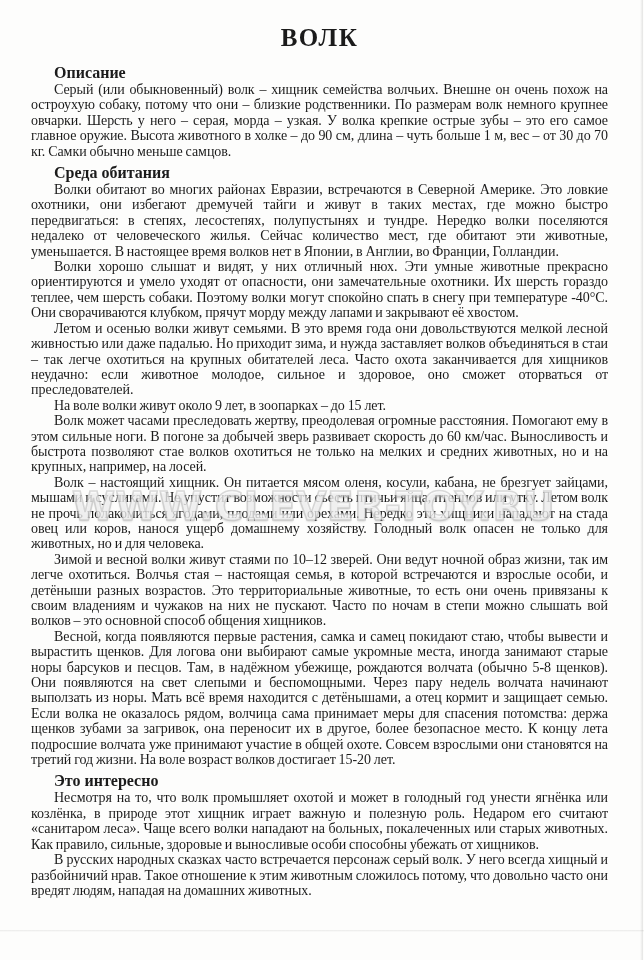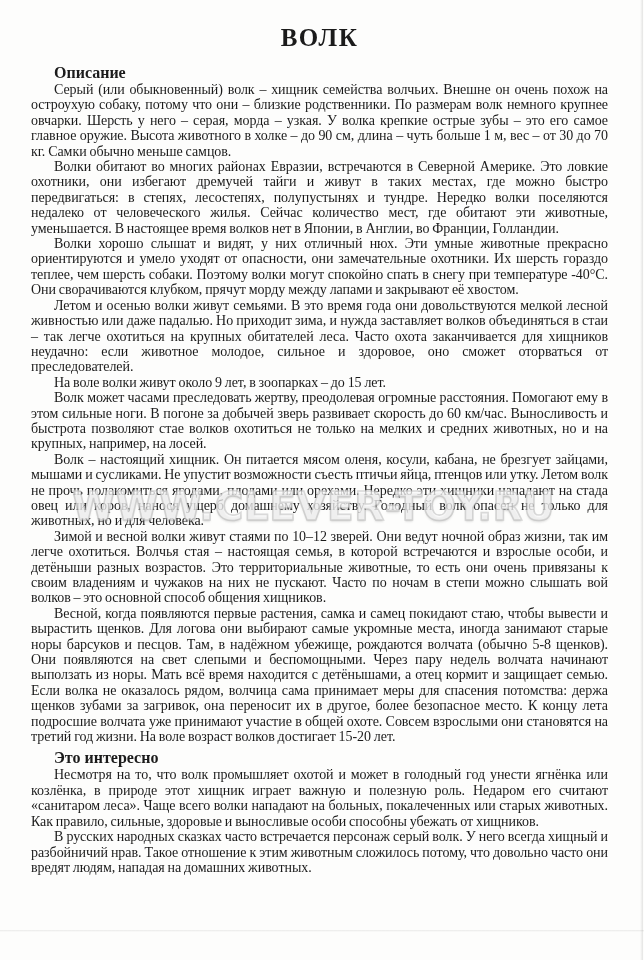--- a/index.html
+++ b/index.html
@@ -84,20 +84,21 @@
 <div class="page">
 
   <h1 class="doc-title">ВОЛК</h1>
 
   <section>
     <h2 class="section-heading">Описание</h2>
     <p class="para">Серый (или обыкновенный) волк – хищник семейства волчьих. Внешне он очень похож на остроухую собаку, потому что они – близкие родственники. По размерам волк немного крупнее овчарки. Шерсть у него – серая, морда – узкая. У волка крепкие острые зубы – это его самое главное оружие. Высота животного в холке – до 90 см, длина – чуть больше 1 м, вес – от 30 до 70 кг. Самки обычно меньше самцов.</p>
   </section>
 
   <section>
+    <h2 class="section-heading">Среда обитания</h2>
     <p class="para">Волки обитают во многих районах Евразии, встречаются в Северной Америке. Это ловкие охотники, они избегают дремучей тайги и живут в таких местах, где можно быстро передвигаться: в степях, лесостепях, полупустынях и тундре. Нередко волки поселяются недалеко от человеческого жилья. Сейчас количество мест, где обитают эти животные, уменьшается. В настоящее время волков нет в Японии, в Англии, во Франции, Голландии.</p>
   </section>
 
   <section>
     <p class="para">Волки хорошо слышат и видят, у них отличный нюх. Эти умные животные прекрасно ориентируются и умело уходят от опасности, они замечательные охотники. Их шерсть гораздо теплее, чем шерсть собаки. Поэтому волки могут спокойно спать в снегу при температуре -40°С. Они сворачиваются клубком, прячут морду между лапами и закрывают её хвостом.</p>
     <p class="para">Летом и осенью волки живут семьями. В это время года они довольствуются мелкой лесной живностью или даже падалью. Но приходит зима, и нужда заставляет волков объединяться в стаи – так легче охотиться на крупных обитателей леса. Часто охота заканчивается для хищников неудачно: если животное молодое, сильное и здоровое, оно сможет оторваться от преследователей.</p>
     <p class="para">На воле волки живут около 9 лет, в зоопарках – до 15 лет.</p>
   </section>
 
   <section>

